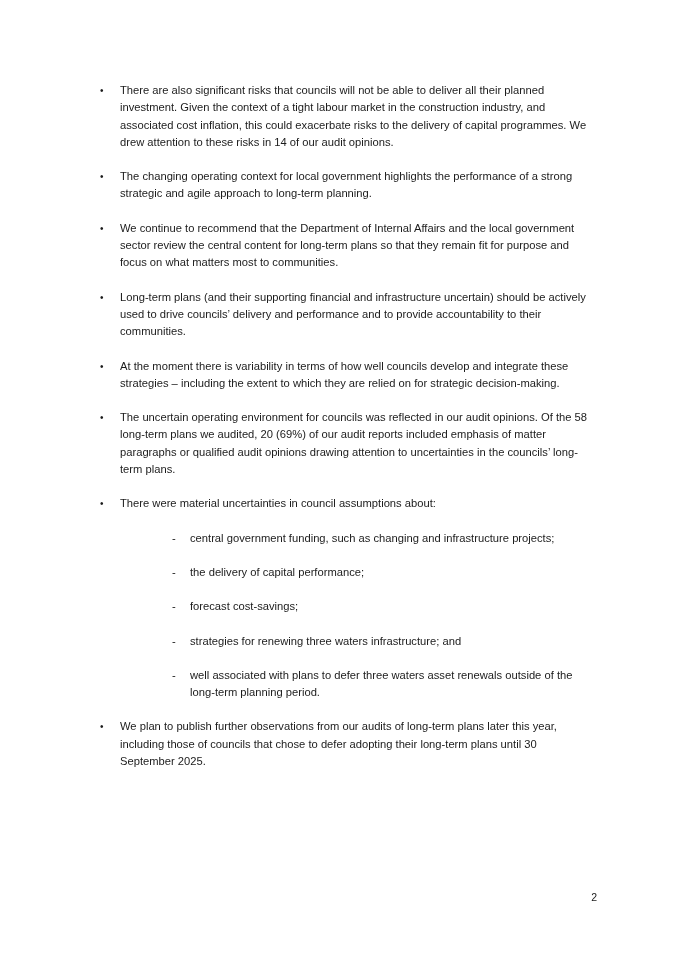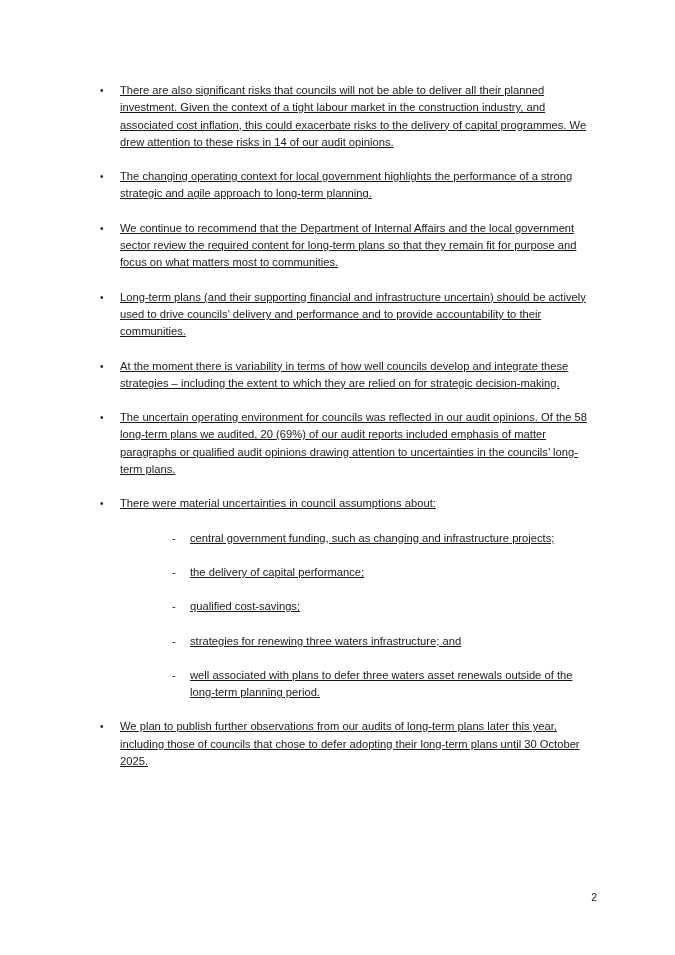--- a/index.html
+++ b/index.html
@@ -38,21 +38,20 @@
   }
   .item.level-2 {
     margin-left: 72px;
   }
   .item.level-2 .marker {
     flex: 0 0 18px;
     width: 18px;
   }
   .text {
     flex: 1;
-    text-decoration: underline;
   }
   .page-number {
     position: absolute;
     top: 890px;
     right: 78px;
     font-size: 10.5px;
     line-height: 14px;
     color: #1b1b1b;
   }
 </style>
@@ -67,21 +66,21 @@
       <span class="text">There are also significant risks that councils will not be able to deliver all their planned investment. Given the context of a tight labour market in the construction industry, and associated cost inflation, this could exacerbate risks to the delivery of capital programmes. We drew attention to these risks in 14 of our audit opinions.</span>
     </div>
 
     <div class="item level-1">
       <span class="marker">•</span>
       <span class="text">The changing operating context for local government highlights the performance of a strong strategic and agile approach to long-term planning.</span>
     </div>
 
     <div class="item level-1">
       <span class="marker">•</span>
-      <span class="text">We continue to recommend that the Department of Internal Affairs and the local government sector review the required content for long-term plans so that they remain fit for purpose and focus on what matters most to communities.</span>
+      <span class="text">We continue to recommend that the Department of Internal Affairs and the local government sector review the central content for long-term plans so that they remain fit for purpose and focus on what matters most to communities.</span>
     </div>
 
     <div class="item level-1">
       <span class="marker">•</span>
       <span class="text">Long-term plans (and their supporting financial and infrastructure uncertain) should be actively used to drive councils’ delivery and performance and to provide accountability to their communities.</span>
     </div>
 
     <div class="item level-1">
       <span class="marker">•</span>
       <span class="text">At the moment there is variability in terms of how well councils develop and integrate these strategies – including the extent to which they are relied on for strategic decision-making.</span>
@@ -102,34 +101,34 @@
       <span class="text">central government funding, such as changing and infrastructure projects;</span>
     </div>
 
     <div class="item level-2">
       <span class="marker">-</span>
       <span class="text">the delivery of capital performance;</span>
     </div>
 
     <div class="item level-2">
       <span class="marker">-</span>
-      <span class="text">qualified cost-savings;</span>
+      <span class="text">forecast cost-savings;</span>
     </div>
 
     <div class="item level-2">
       <span class="marker">-</span>
       <span class="text">strategies for renewing three waters infrastructure; and</span>
     </div>
 
     <div class="item level-2">
       <span class="marker">-</span>
       <span class="text">well associated with plans to defer three waters asset renewals outside of the long-term planning period.</span>
     </div>
 
     <div class="item level-1">
       <span class="marker">•</span>
-      <span class="text">We plan to publish further observations from our audits of long-term plans later this year, including those of councils that chose to defer adopting their long-term plans until 30 October 2025.</span>
+      <span class="text">We plan to publish further observations from our audits of long-term plans later this year, including those of councils that chose to defer adopting their long-term plans until 30 September 2025.</span>
     </div>
 
   </div>
 
   <div class="page-number">2</div>
 </div>
 
 </body></html>

